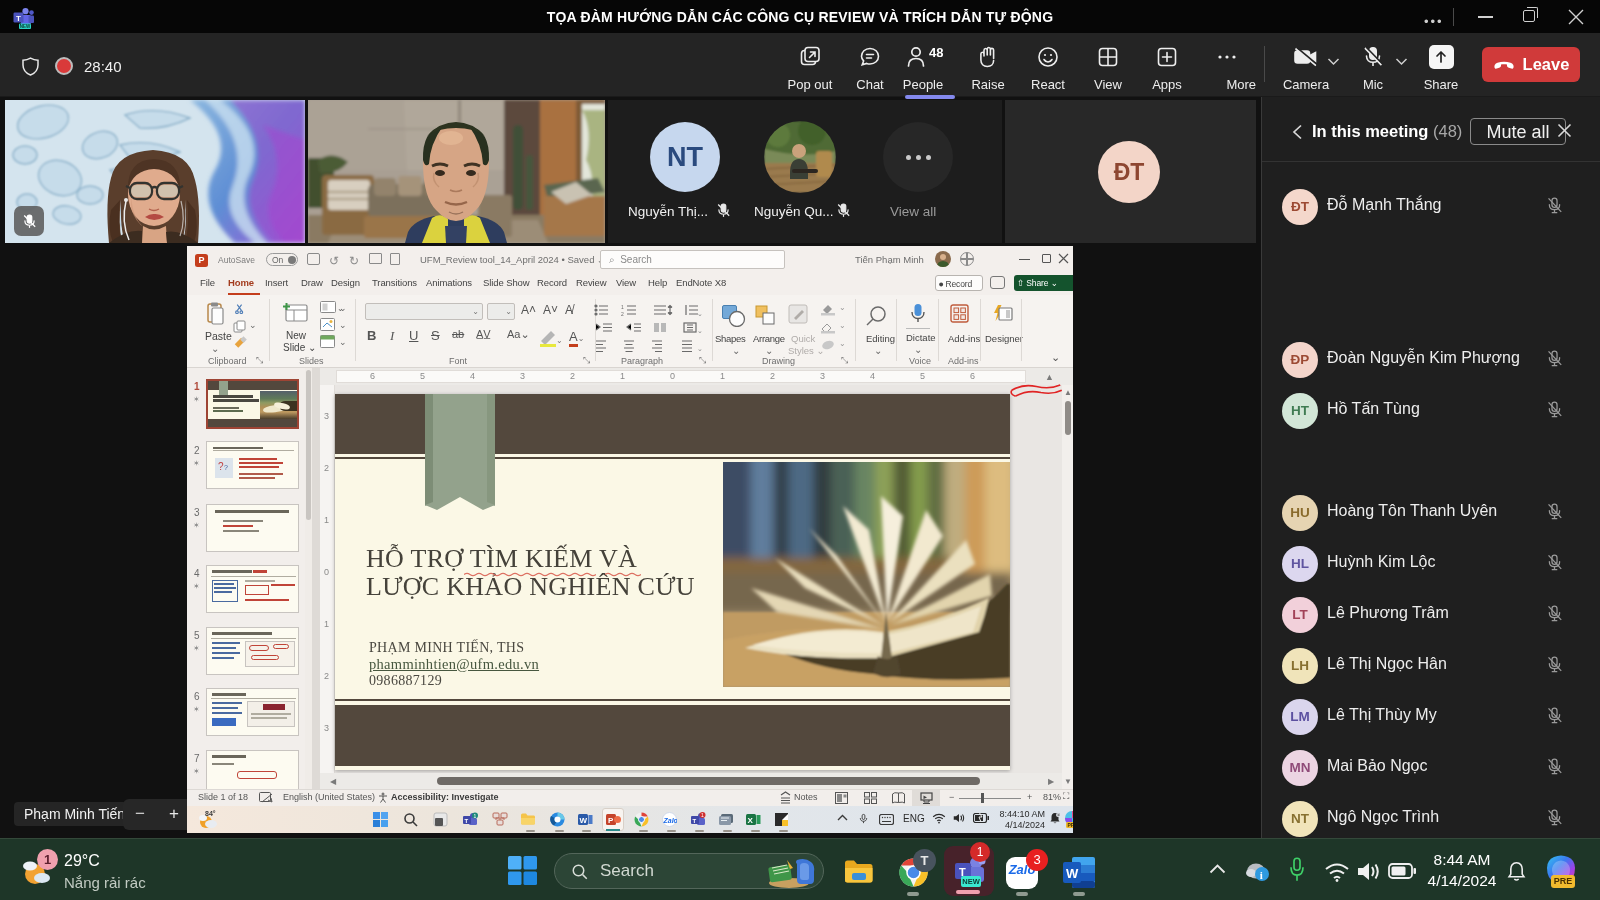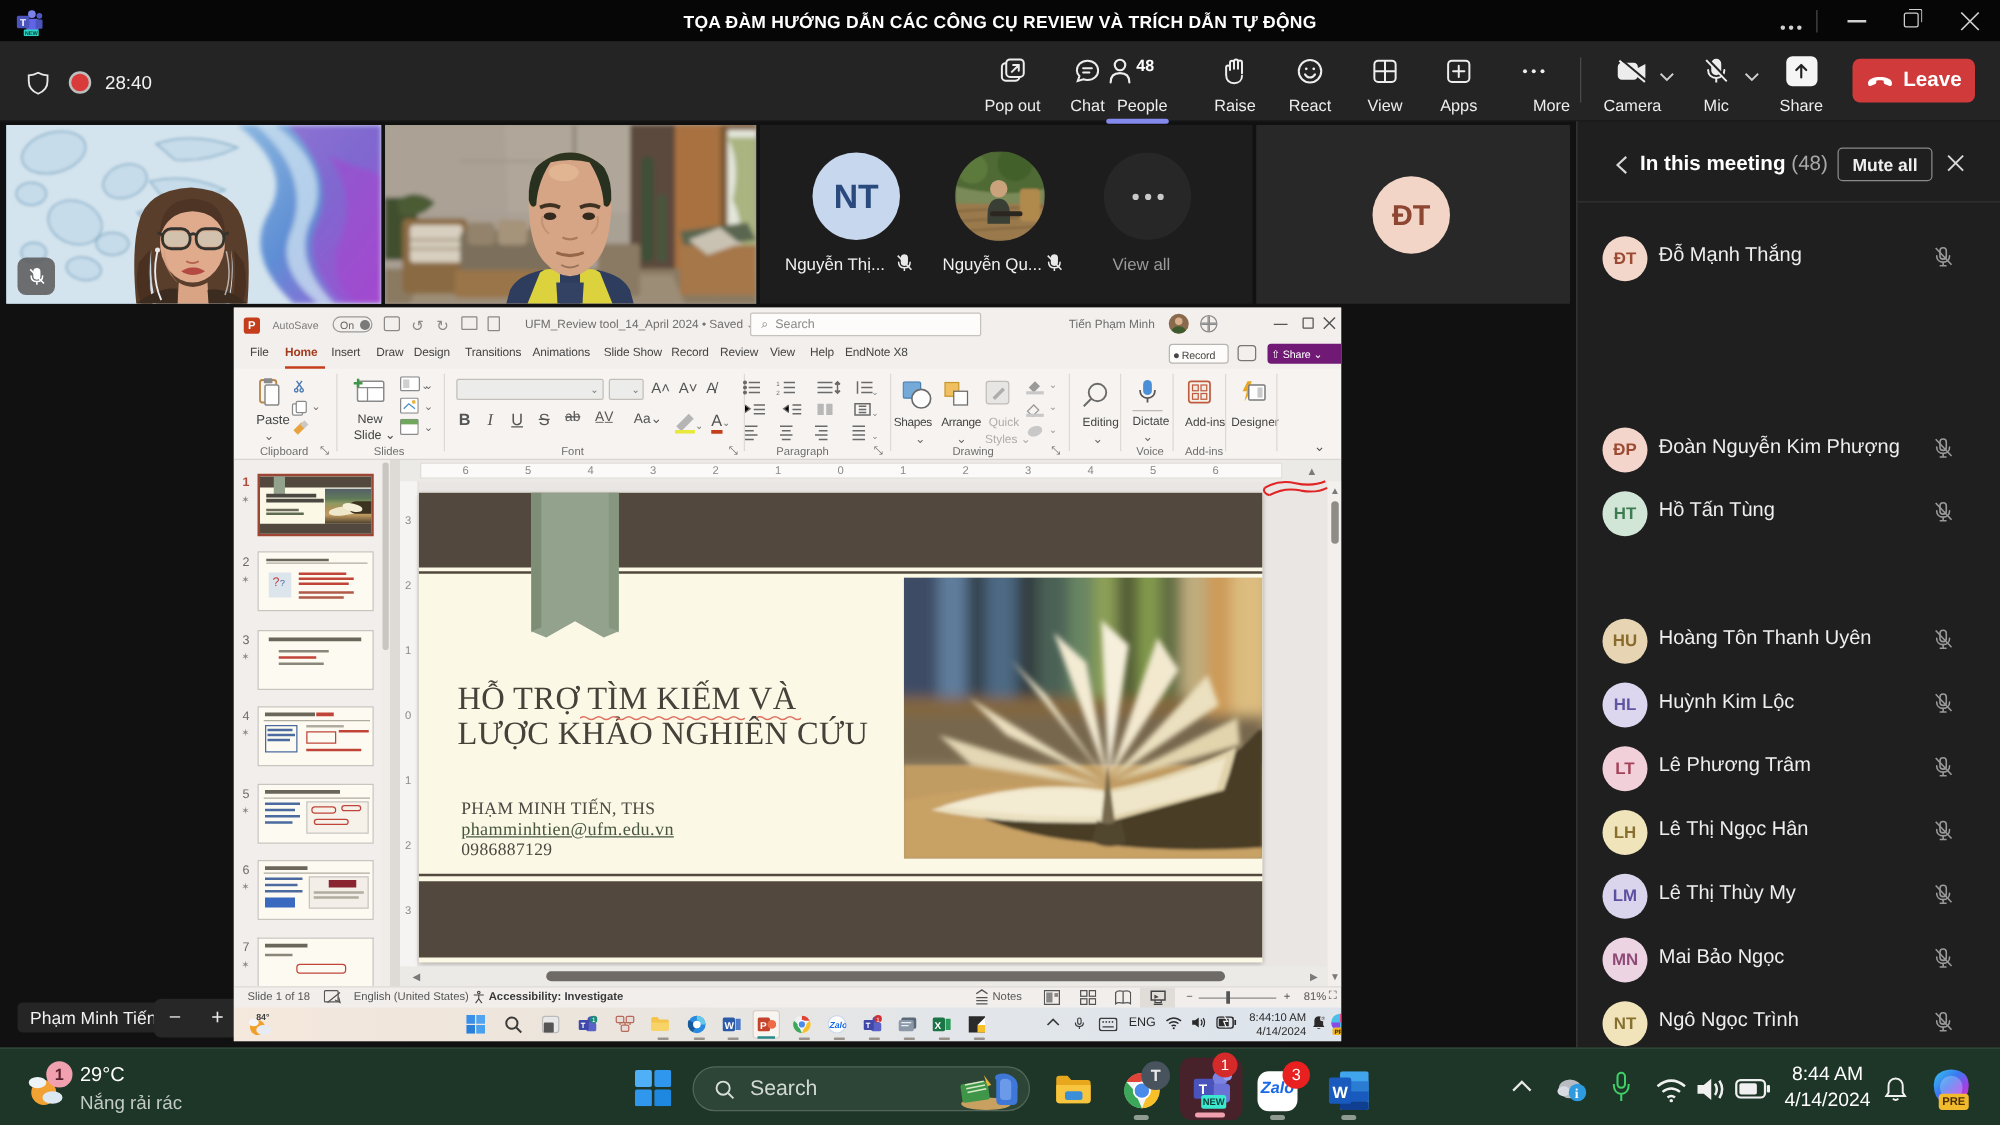--- a/index.html
+++ b/index.html
@@ -64,21 +64,21 @@
     </div>
   <div class="tbtn" style="left:841px;">
       <div class="ic">
     <svg width="24" height="24" viewBox="0 0 24 24" fill="none" stroke="#ededed" stroke-width="1.6">
           <path d="M12 3.5 C16.9 3.5 20.5 7 20.5 11.3 C20.5 15.6 16.9 19 12 19 C10.8 19 9.7 18.8 8.7 18.4 L4.2 19.8 L5.6 15.9 C4.3 14.6 3.5 13 3.5 11.3 C3.5 7 7.1 3.5 12 3.5 Z"></path>
           <path d="M8.5 9.5 L15.5 9.5 M8.5 13 L13.5 13" stroke-linecap="round"></path>
         </svg>
   </div>
       <div class="lb">Chat</div>
     </div>
-  <div class="tbtn" style="left:872px;width:62px;text-align:right;">
+  <div class="tbtn" style="left:892px;width:62px;">
       <div class="ic">
     <svg width="40" height="26" viewBox="0 0 40 26" fill="none" stroke="#ededed" stroke-width="1.7">
           <circle cx="13" cy="8" r="4.2"></circle>
           <path d="M5.5 22 C5.5 16.5 9 14.5 13 14.5 C17 14.5 20.5 16.5 20.5 22" stroke-linecap="round"></path>
           <text x="26" y="13" font-size="13" font-weight="bold" fill="#fff" stroke="none" font-family="Liberation Sans">48</text>
         </svg>
   </div>
       <div class="lb">People</div>
   <div style="position:absolute;left:13px;top:51px;width:50px;height:3.5px;border-radius:2px;background:#8489ee;"></div>
     </div>
@@ -425,21 +425,21 @@
       <span class="abs" style="left:350px;top:4px;">Record</span>
       <span class="abs" style="left:389px;top:4px;">Review</span>
       <span class="abs" style="left:429px;top:4px;">View</span>
       <span class="abs" style="left:461px;top:4px;">Help</span>
       <span class="abs" style="left:489px;top:4px;">EndNote X8</span>
       <div class="abs" style="left:41px;top:20px;width:32px;height:2.5px;background:#c43e1c;"></div>
       <div class="abs" style="left:748px;top:2px;width:48px;height:16px;border:1px solid #b8b4b0;border-radius:3px;background:#fdfcfb;white-space:nowrap;">
           <span style="position:absolute;left:3px;top:2.5px;font-size:8.5px;color:#444;">⏺ Record</span>
         </div>
       <div class="abs" style="left:803px;top:3px;width:15px;height:13px;border:1.2px solid #777;border-radius:3px;"></div>
-      <div class="abs" style="left:827px;top:2px;width:65px;height:16px;background:#701a75;border-radius:3px;white-space:nowrap;">
+      <div class="abs" style="left:827px;top:2px;width:65px;height:16px;background:#14532d;border-radius:3px;white-space:nowrap;">
           <span style="position:absolute;left:3px;top:2.5px;font-size:8.5px;color:#fff;">⇧ Share ⌄</span>
         </div>
     </div>
 
     <div class="abs" id="pptribbon" style="left:0;top:49px;width:886px;height:73px;background:#f6f3f0;border-bottom:1px solid #d9d5d1;">
       <style>
         .rsep { position:absolute; top:4px; width:1px; height:62px; background:#ddd9d5; }
         .rlbl { position:absolute; top:61px; font-size:9px; color:#6e6e6e; }
         .rico { position:absolute; }
         .gly { color:#6a6a6a; font-size:10px; }
@@ -1171,21 +1171,21 @@
       .pnm { position:absolute; left:65px; top:15px; color:#eee; font-size:16px; white-space:nowrap; }
       .pmic { position:absolute; left:283px; top:15px; }
     </style>
 
     <div class="abs" style="left:29px;top:27px;">
         <svg width="12" height="16" fill="none" stroke="#d8d8d8" stroke-width="1.7">
           <path d="M10 1.5 L3 8 L10 14.5"></path>
         </svg>
       </div>
     <div class="abs" style="left:50px;top:25px;color:#fff;font-size:16.5px;font-weight:bold;">In this meeting <span style="font-weight:normal;color:#a8a8a8;">(48)</span></div>
-    <div class="abs" style="left:208px;top:21px;width:76px;height:27px;border:1px solid #8a8a8a;border-radius:4px;text-align:center;line-height:26px;color:#f0f0f0;font-size:14px;font-weight:bold;">Mute all</div>
+    <div class="abs" style="left:208px;top:21px;width:96px;height:27px;border:1px solid #8a8a8a;border-radius:4px;text-align:center;line-height:26px;color:#f0f0f0;font-size:18px;font-weight:normal;">Mute all</div>
     <div class="abs" style="left:295px;top:26px;">
         <svg width="15" height="15">
           <path d="M1.5 1.5 L13.5 13.5 M13.5 1.5 L1.5 13.5" stroke="#d8d8d8" stroke-width="1.6"></path>
         </svg>
       </div>
     <div class="abs" style="left:0;top:64px;width:339px;height:1px;background:#333;"></div>
     <div class="prow" style="top:84px;">
         <div class="pav" style="background:#f4d7cb;color:#9c4a33;">ĐT</div>
         <div class="pnm">Đỗ Mạnh Thắng</div>
         <div class="pmic">

